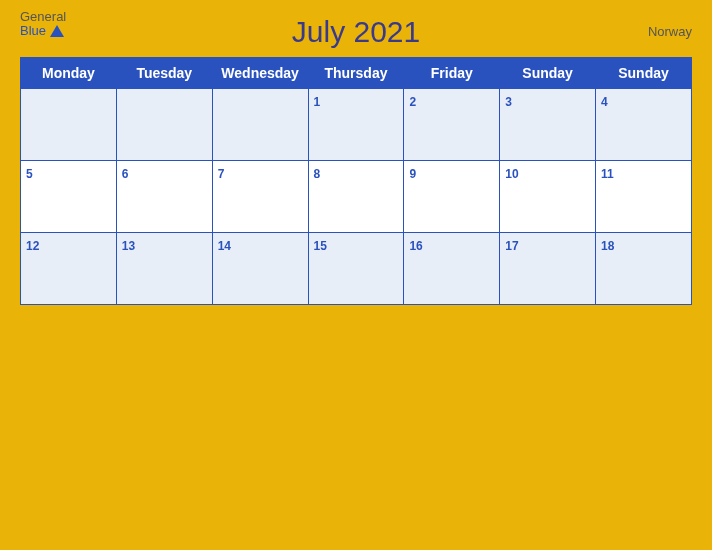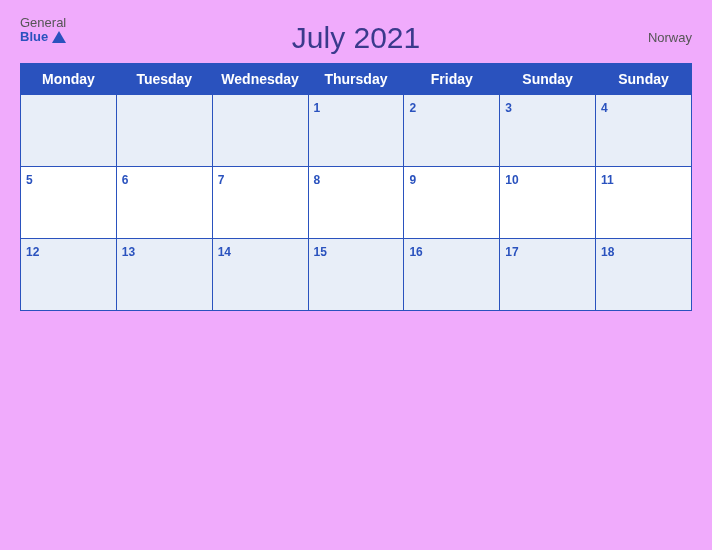--- a/index.html
+++ b/index.html
@@ -8,22 +8,22 @@
       background: #fff;
       display: flex;
       justify-content: center;
       align-items: center;
       width: 712px;
       height: 550px;
     }
     .calendar-container {
       width: 712px;
       height: 550px;
-      padding: 16px 20px 20px 20px;
-      background: #f0abfc;
+      padding: 10px 20px 20px 20px;
+      background: #eab308;
     }
     .calendar-header {
       display: flex;
       align-items: center;
       justify-content: center;
       position: relative;
       margin-bottom: 8px;
       padding-top: 5px;
     }
     .logo {
@@ -36,21 +36,21 @@
       line-height: 1.1;
     }
     .logo-general {
       font-size: 13px;
       color: #555;
       font-weight: normal;
     }
     .logo-blue {
       font-size: 13px;
       color: #2a52be;
-      font-weight: bold;
+      font-weight: normal;
       display: flex;
       align-items: center;
       gap: 2px;
     }
     .logo-triangle {
       width: 0;
       height: 0;
       border-left: 7px solid transparent;
       border-right: 7px solid transparent;
       border-bottom: 12px solid #2a52be;

